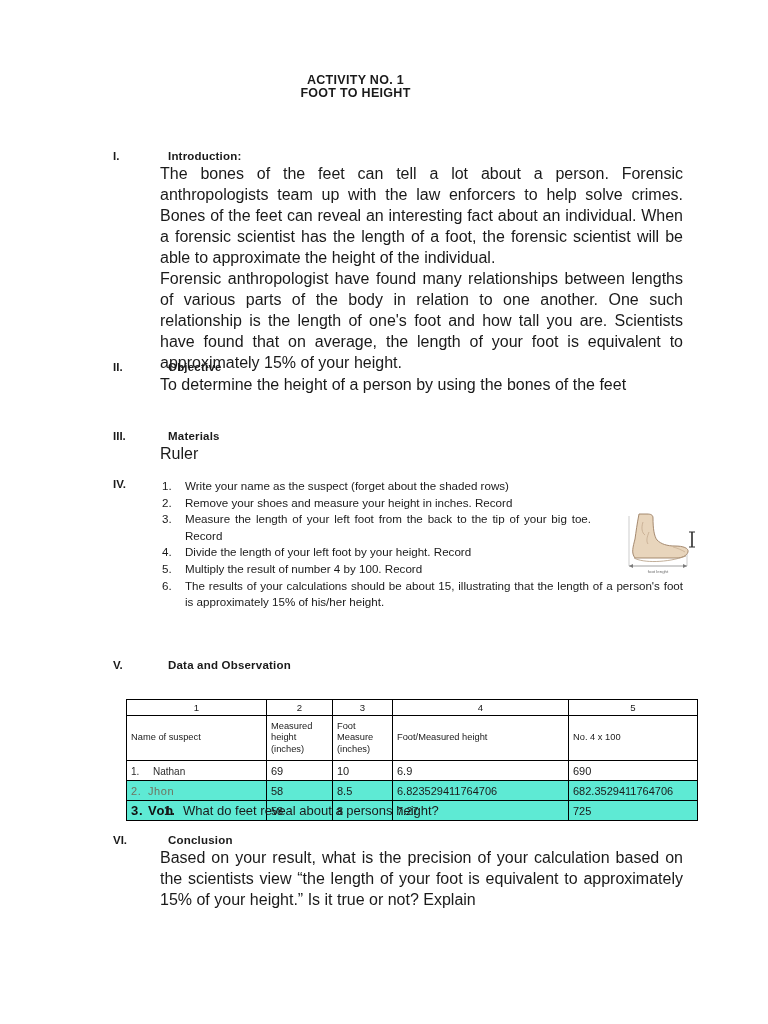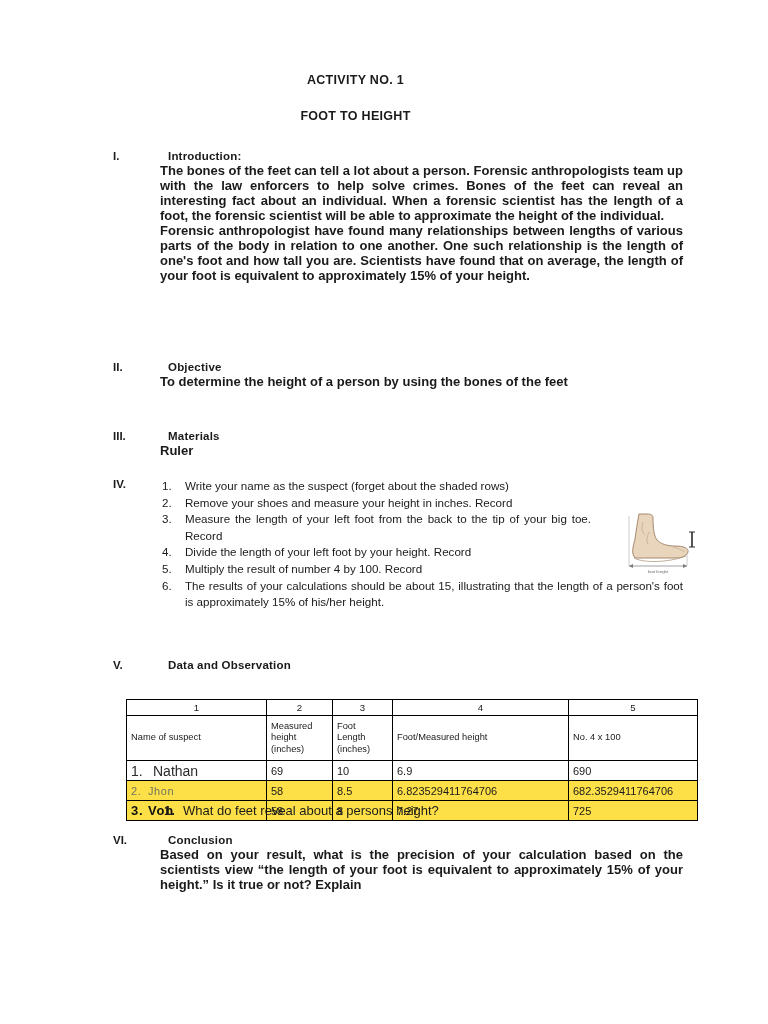--- a/index.html
+++ b/index.html
@@ -27,21 +27,21 @@
   .doc-title {
     position: absolute;
     left: 0;
     width: 711px;
     text-align: center;
     font-size: 12.5px;
     font-weight: bold;
     letter-spacing: 0.3px;
   }
   #title-main { top: 73px; }
-  #title-sub  { top: 109px; }
+  #title-sub  { top: 86px; }
 
   
   .section {
     position: absolute;
     left: 113px;
     width: 570px;
   }
   .sec-num {
     position: absolute;
     left: 0;
@@ -53,25 +53,24 @@
   .sec-body {
     margin-left: 47px;
   }
   .sec-head {
     font-size: 11.5px;
     font-weight: bold;
     margin: 0 0 1px 8px;
     letter-spacing: 0.2px;
   }
   .para {
-    font-size: 13px;
-    line-height: 15px;
+    font-size: 16px;
+    line-height: 21px;
     text-align: justify;
     margin: 0;
-    font-weight: bold;
   }
   .para.nojust { text-align: left; }
 
   
   ol.proc {
     margin: 0;
     padding: 0;
     list-style: none;
     font-size: 11.6px;
     line-height: 16.6px;
@@ -130,23 +129,23 @@
     padding-top: 3px;
   }
   .colhead.mid { vertical-align: middle; padding-top: 1px; }
   .datarow td {
     height: 17px;
     font-size: 11px;
     font-weight: bold;
   }
   .namecell { padding-left: 16px; }
   .row-plain  { background: #ffffff; }
-  .row-shaded { background: #fde047; }
+  .row-shaded { background: #5eead4; }
   .name-1 {
-    font-size: 14px;
+    font-size: 10px;
     font-weight: normal;
     color: #2a2a2a;
   }
   .name-1 .idx { display: inline-block; width: 22px; }
   .name-2 {
     font-size: 11px;
     font-weight: normal;
     color: #6f7360;
     letter-spacing: 0.6px;
   }
@@ -292,21 +291,21 @@
         <th class="colhead">
           <div>Name of suspect</div>
         </th>
         <th class="colhead">
           <div>Measured</div>
           <div>height</div>
           <div>(inches)</div>
         </th>
         <th class="colhead">
           <div>Foot</div>
-          <div>Length</div>
+          <div>Measure</div>
           <div>(inches)</div>
         </th>
         <th class="colhead">
           <div>Foot/Measured height</div>
         </th>
         <th class="colhead mid">
           <div>No. 4 x 100</div>
         </th>
       </tr>
     </thead>

